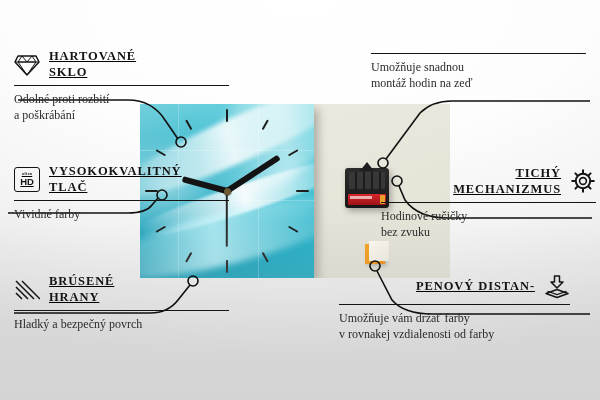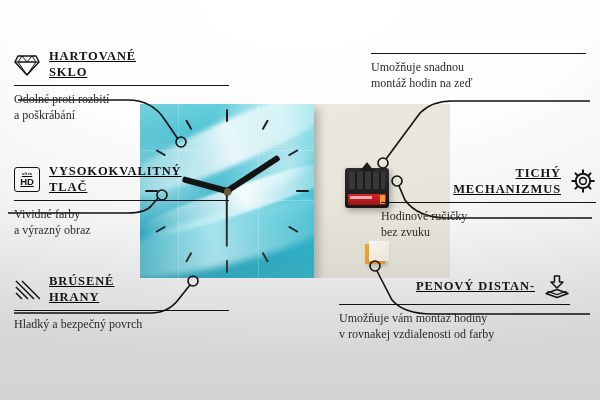--- a/index.html
+++ b/index.html
@@ -218,21 +218,20 @@
         </span>
       </span>
       <span class="titles">
         <span class="t-line">VYSOKOKVALITNÝ</span>
         <span class="t-line">TLAČ</span>
       </span>
     </div>
     <div class="rule"></div>
     <div class="desc">
       <div>Vividné farby</div>
-      <div>a výrazný obraz</div>
     </div>
   </div>
 
   <div class="feat left" style="left:14px;top:273px;">
     <div class="row">
       <span class="ico">
         <svg width="26" height="24" viewBox="0 0 26 24">
           <path d="M2 3 L20 21 M2 9 L14 21 M2 15 L8 21 M8 3 L26 21" fill="none" stroke="#141414" stroke-width="1.5"></path>
         </svg>
       </span>
@@ -286,18 +285,18 @@
       <span class="ico">
         <svg width="26" height="24" viewBox="0 0 26 24">
           <path d="M10.5 1 h5 v6 h3.5 L13 13 L7 7 h3.5 z" fill="none" stroke="#141414" stroke-width="1.5" stroke-linejoin="round"></path>
           <path d="M13 14.5 L24 18.5 L13 22.5 L2 18.5 Z" fill="none" stroke="#141414" stroke-width="1.5" stroke-linejoin="round"></path>
           <path d="M3.5 16.2 L13 19.6 L22.5 16.2" fill="none" stroke="#141414" stroke-width="1.1"></path>
         </svg>
       </span>
     </div>
     <div class="rule"></div>
     <div class="desc">
-      <div>Umožňuje vám montáž hodiny</div>
+      <div>Umožňuje vám držať farby</div>
       <div>v rovnakej vzdialenosti od farby</div>
     </div>
   </div>
 
 </div>
 
 </body></html>

